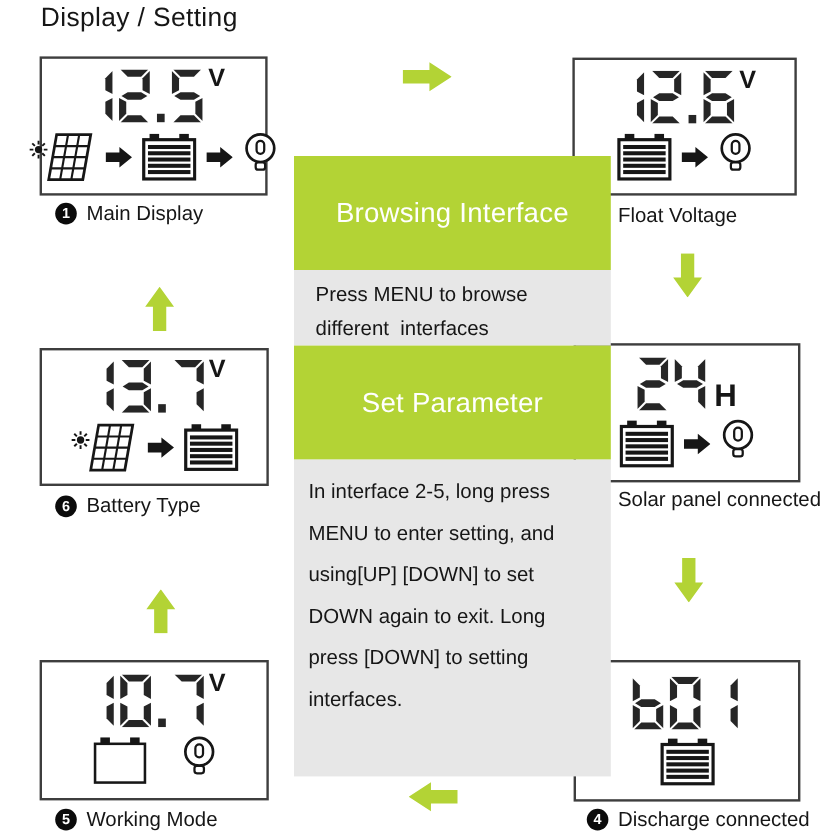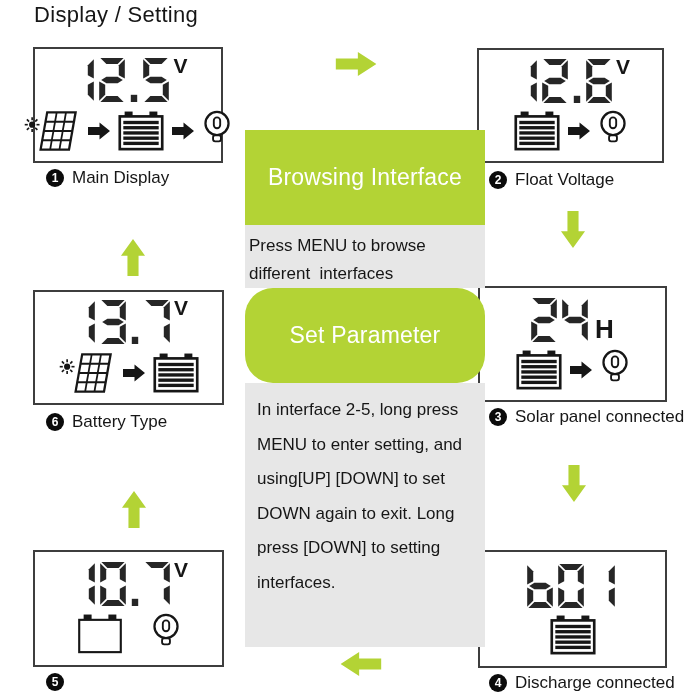--- a/index.html
+++ b/index.html
@@ -25,27 +25,27 @@
   .icon-row{display:flex;align-items:center;gap:8px;}
   .gap-wide{gap:28px;}
 
   .plabel{position:absolute;display:flex;align-items:center;gap:8px;font-size:17px;color:#161616;}
   .badge{width:18px;height:18px;border-radius:50%;background:#0b0b0b;color:#fff;
          font-size:12px;font-weight:700;display:flex;align-items:center;justify-content:center;flex:0 0 auto;}
   .lp1{left:46px;top:168px;} .lp2{left:489px;top:170px;}
   .lp3{left:489px;top:407px;} .lp4{left:489px;top:673px;}
   .lp5{left:46px;top:673px;}  .lp6{left:46px;top:412px;}
 
-  .col-block{position:absolute;left:245px;width:240px;box-sizing:border-box;}
+  .col-block{position:absolute;left:245px;width:264px;box-sizing:border-box;}
   .green-block{background:var(--green);color:#fff;display:flex;align-items:center;justify-content:center;
                font-size:23px;letter-spacing:.2px;}
   .gb1{top:130px;height:95px;}
-  .gb2{top:288px;height:95px;border-radius:28px;}
+  .gb2{top:288px;height:95px;}
   .gray-block{background:var(--gray);color:#161616;}
-  .gr1{top:225px;height:63px;padding:7px 4px 0 4px;font-size:17px;line-height:28px;}
+  .gr1{top:225px;height:63px;padding:7px 4px 0 18px;font-size:17px;line-height:28px;}
   .gr2{top:383px;height:264px;padding:10px 4px 0 12px;font-size:17px;line-height:34.5px;}
   .pre{white-space:pre-wrap;}
 
   .arrow{position:absolute;}
   .a-top{left:335px;top:51px;}
   .a-rd1{left:560px;top:211px;}
   .a-rd2{left:561px;top:465px;}
   .a-lu1{left:120px;top:239px;}
   .a-lu2{left:121px;top:491px;}
   .a-bottom{left:340px;top:651px;}
@@ -327,20 +327,21 @@
         <svg width="46" height="40">
           <use href="#sym-battery-outline"></use>
         </svg>
         <svg width="30" height="42">
           <use href="#sym-bulb"></use>
         </svg>
       </div>
   </div>
   <div class="plabel lp5">
     <span class="badge">5</span>
+    <span>Working Mode</span>
   </div>
 
   <div class="panel p6">
     <div class="lcd-row">
       <div class="lcd">
           <svg width="26" height="44" viewBox="0 0 32 55">
             <polygon points="32,1.5 32,25.5 24.5,21.5 24.5,9" fill="#262626"></polygon>
             <polygon points="32,29.5 32,53.5 24.5,46 24.5,33.5" fill="#262626"></polygon>
           </svg>
           <svg width="26" height="44" viewBox="0 0 32 55">

